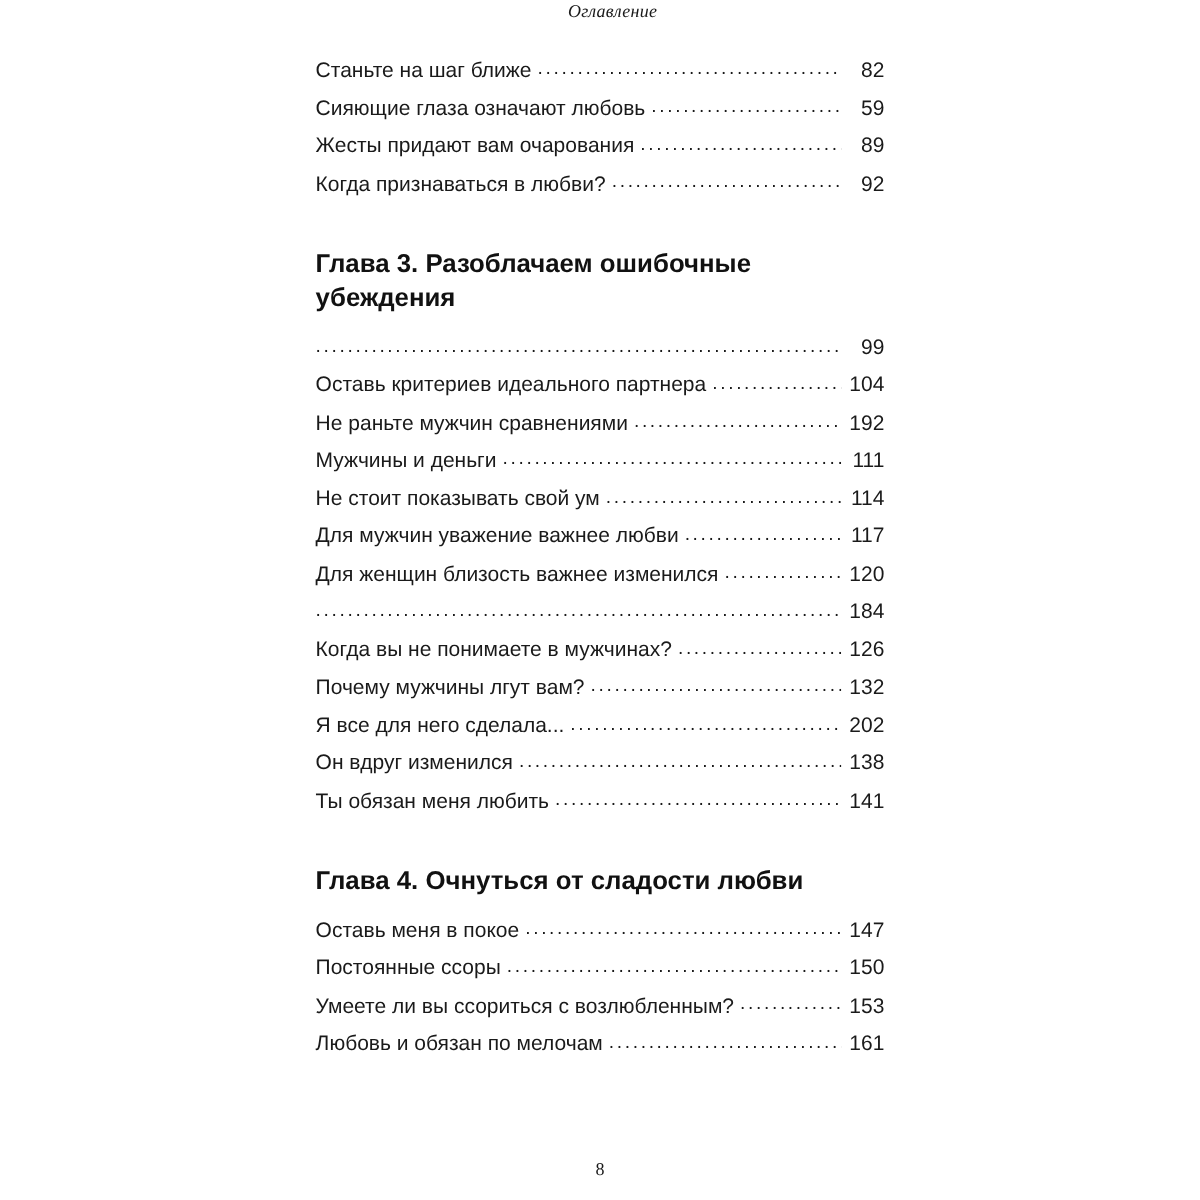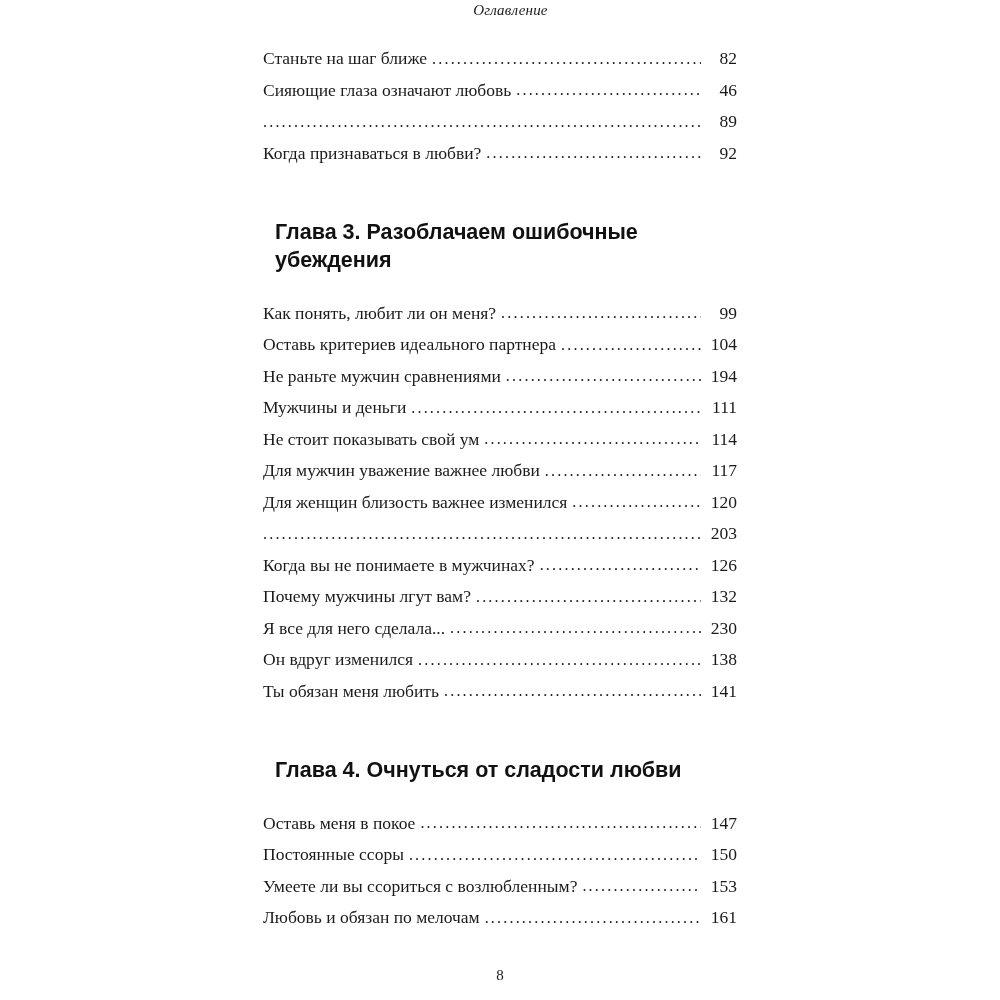--- a/index.html
+++ b/index.html
@@ -36,22 +36,22 @@
     margin-left: 21px;
   }
   .content {
     position: absolute;
     left: 263px;
     top: 50px;
     width: 474px;
   }
   .toc-entry {
     display: flex;
-    align-items: flex-end;
-    font-family: Liberation Serif, serif;
+    align-items: center;
+    font-family: Liberation Sans, sans-serif;
     font-size: 17.5px;
     line-height: 1;
     margin-bottom: 14px;
     white-space: nowrap;
   }
   .toc-title {
     flex: 0 0 auto;
     padding-right: 5px;
   }
   .toc-dots {
@@ -69,21 +69,21 @@
     padding-left: 6px;
     text-align: right;
     min-width: 30px;
   }
   .chapter-head {
     font-family: "Liberation Sans", sans-serif;
     font-weight: bold;
     font-size: 21.5px;
     line-height: 1.32;
     color: #111111;
-    margin: 12px;
+    margin: 0;
   }
   .group {
     margin: 0;
   }
   .spacer-before-chapter {
     height: 30px;
   }
   .spacer-after-chapter {
     height: 18px;
   }
@@ -108,50 +108,50 @@
   <div class="content">
       <div class="group">
         <div class="toc-entry">
           <span class="toc-title">Станьте на шаг ближе</span>
           <span class="toc-dots">........................................................................................................................................................................................................</span>
           <span class="toc-page">82</span>
         </div>
         <div class="toc-entry">
           <span class="toc-title">Сияющие глаза означают любовь</span>
           <span class="toc-dots">........................................................................................................................................................................................................</span>
-          <span class="toc-page">46</span>
-        </div>
-        <div class="toc-entry">
+          <span class="toc-page">59</span>
+        </div>
+        <div class="toc-entry">
+          <span class="toc-title">Жесты придают вам очарования</span>
           <span class="toc-dots">........................................................................................................................................................................................................</span>
           <span class="toc-page">89</span>
         </div>
         <div class="toc-entry">
           <span class="toc-title">Когда признаваться в любви?</span>
           <span class="toc-dots">........................................................................................................................................................................................................</span>
           <span class="toc-page">92</span>
         </div>
       </div>
       <div class="group">
         <div class="spacer-before-chapter"></div>
         <div class="chapter-head">Глава 3. Разоблачаем ошибочные убеждения</div>
         <div class="spacer-after-chapter"></div>
         <div class="toc-entry">
-          <span class="toc-title">Как понять, любит ли он меня?</span>
           <span class="toc-dots">........................................................................................................................................................................................................</span>
           <span class="toc-page">99</span>
         </div>
         <div class="toc-entry">
           <span class="toc-title">Оставь критериев идеального партнера</span>
           <span class="toc-dots">........................................................................................................................................................................................................</span>
           <span class="toc-page">104</span>
         </div>
         <div class="toc-entry">
           <span class="toc-title">Не раньте мужчин сравнениями</span>
           <span class="toc-dots">........................................................................................................................................................................................................</span>
-          <span class="toc-page">194</span>
+          <span class="toc-page">192</span>
         </div>
         <div class="toc-entry">
           <span class="toc-title">Мужчины и деньги</span>
           <span class="toc-dots">........................................................................................................................................................................................................</span>
           <span class="toc-page">111</span>
         </div>
         <div class="toc-entry">
           <span class="toc-title">Не стоит показывать свой ум</span>
           <span class="toc-dots">........................................................................................................................................................................................................</span>
           <span class="toc-page">114</span>
@@ -161,36 +161,36 @@
           <span class="toc-dots">........................................................................................................................................................................................................</span>
           <span class="toc-page">117</span>
         </div>
         <div class="toc-entry">
           <span class="toc-title">Для женщин близость важнее изменился</span>
           <span class="toc-dots">........................................................................................................................................................................................................</span>
           <span class="toc-page">120</span>
         </div>
         <div class="toc-entry">
           <span class="toc-dots">........................................................................................................................................................................................................</span>
-          <span class="toc-page">203</span>
+          <span class="toc-page">184</span>
         </div>
         <div class="toc-entry">
           <span class="toc-title">Когда вы не понимаете в мужчинах?</span>
           <span class="toc-dots">........................................................................................................................................................................................................</span>
           <span class="toc-page">126</span>
         </div>
         <div class="toc-entry">
           <span class="toc-title">Почему мужчины лгут вам?</span>
           <span class="toc-dots">........................................................................................................................................................................................................</span>
           <span class="toc-page">132</span>
         </div>
         <div class="toc-entry">
           <span class="toc-title">Я все для него сделала...</span>
           <span class="toc-dots">........................................................................................................................................................................................................</span>
-          <span class="toc-page">230</span>
+          <span class="toc-page">202</span>
         </div>
         <div class="toc-entry">
           <span class="toc-title">Он вдруг изменился</span>
           <span class="toc-dots">........................................................................................................................................................................................................</span>
           <span class="toc-page">138</span>
         </div>
         <div class="toc-entry">
           <span class="toc-title">Ты обязан меня любить</span>
           <span class="toc-dots">........................................................................................................................................................................................................</span>
           <span class="toc-page">141</span>

